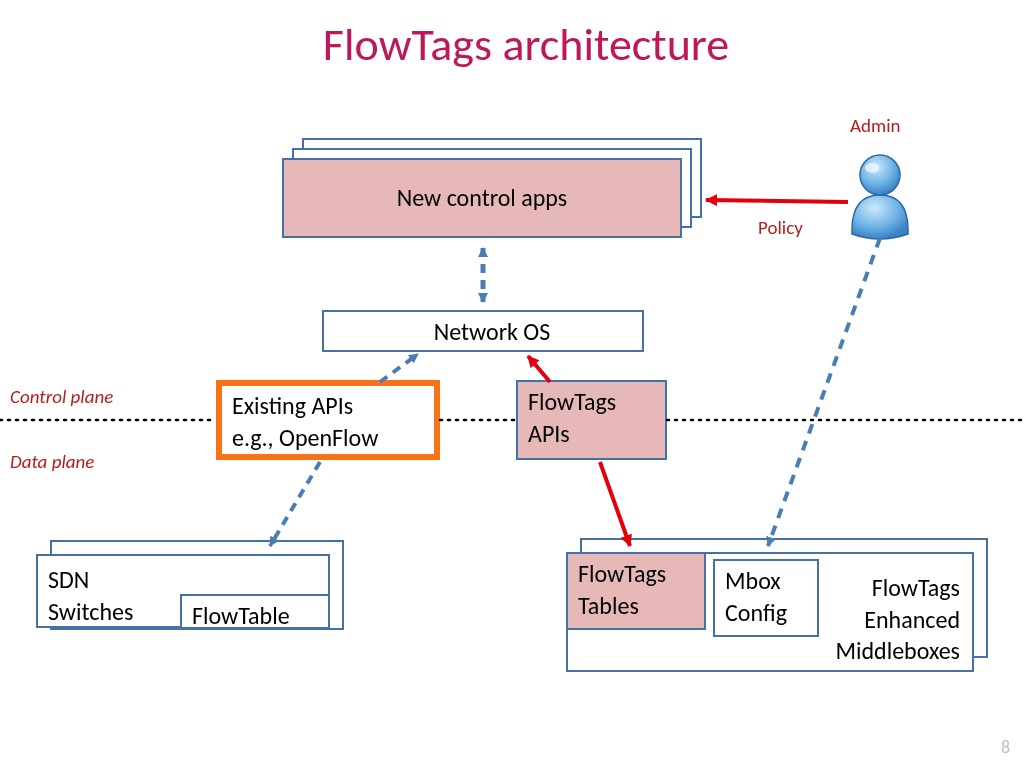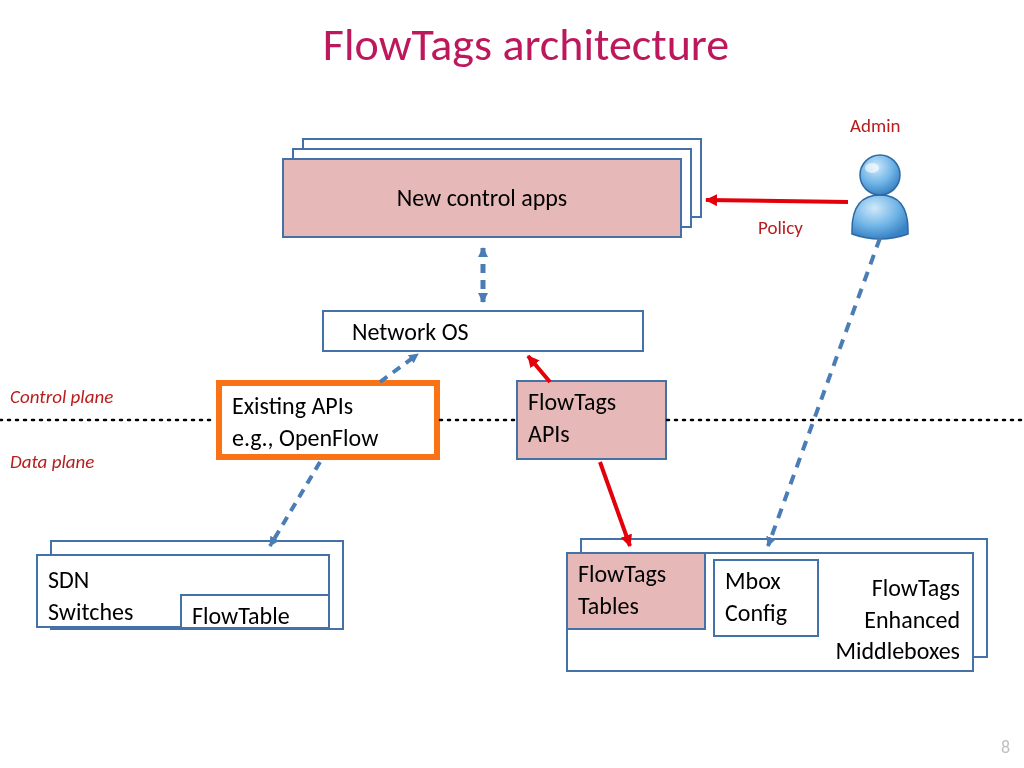--- a/index.html
+++ b/index.html
@@ -90,21 +90,21 @@
 </svg>
 
 <div class="label" style="left:758px; top:172px;margin-top:44px;">Policy</div>
 
 <div class="stack-back" style="left:302px; top:138px; width:400px; height:80px;"></div>
 <div class="stack-back" style="left:292px; top:148px; width:400px; height:80px;"></div>
 <div class="box pink" style="left:282px; top:158px; width:400px; height:80px; text-align:center; display:flex; flex-direction:column; justify-content:center; line-height:1.25;">
   <div>New control apps</div>
 </div>
 
-<div class="box" style="left:322px; top:310px; width:322px; height:42px; line-height:32px;padding-left:28px;">Network OS</div>
+<div class="box" style="left:322px; top:310px; width:322px; height:42px; text-align:center; line-height:32px;padding-left:28px;">Network OS</div>
 
 <div class="label italic" style="left:10px; top:385px;">Control plane</div>
 <div class="label italic" style="left:10px; top:428px;margin-top:22px;">Data plane</div>
 
 <div class="box black-border" style="left:216px; top:380px; width:224px; height:80px; line-height:1.35;">
   <div>Existing APIs</div>
   <div>e.g., OpenFlow</div>
 </div>
 
 <div class="box pink" style="left:516px; top:380px; width:151px; height:80px; line-height:1.35;">

